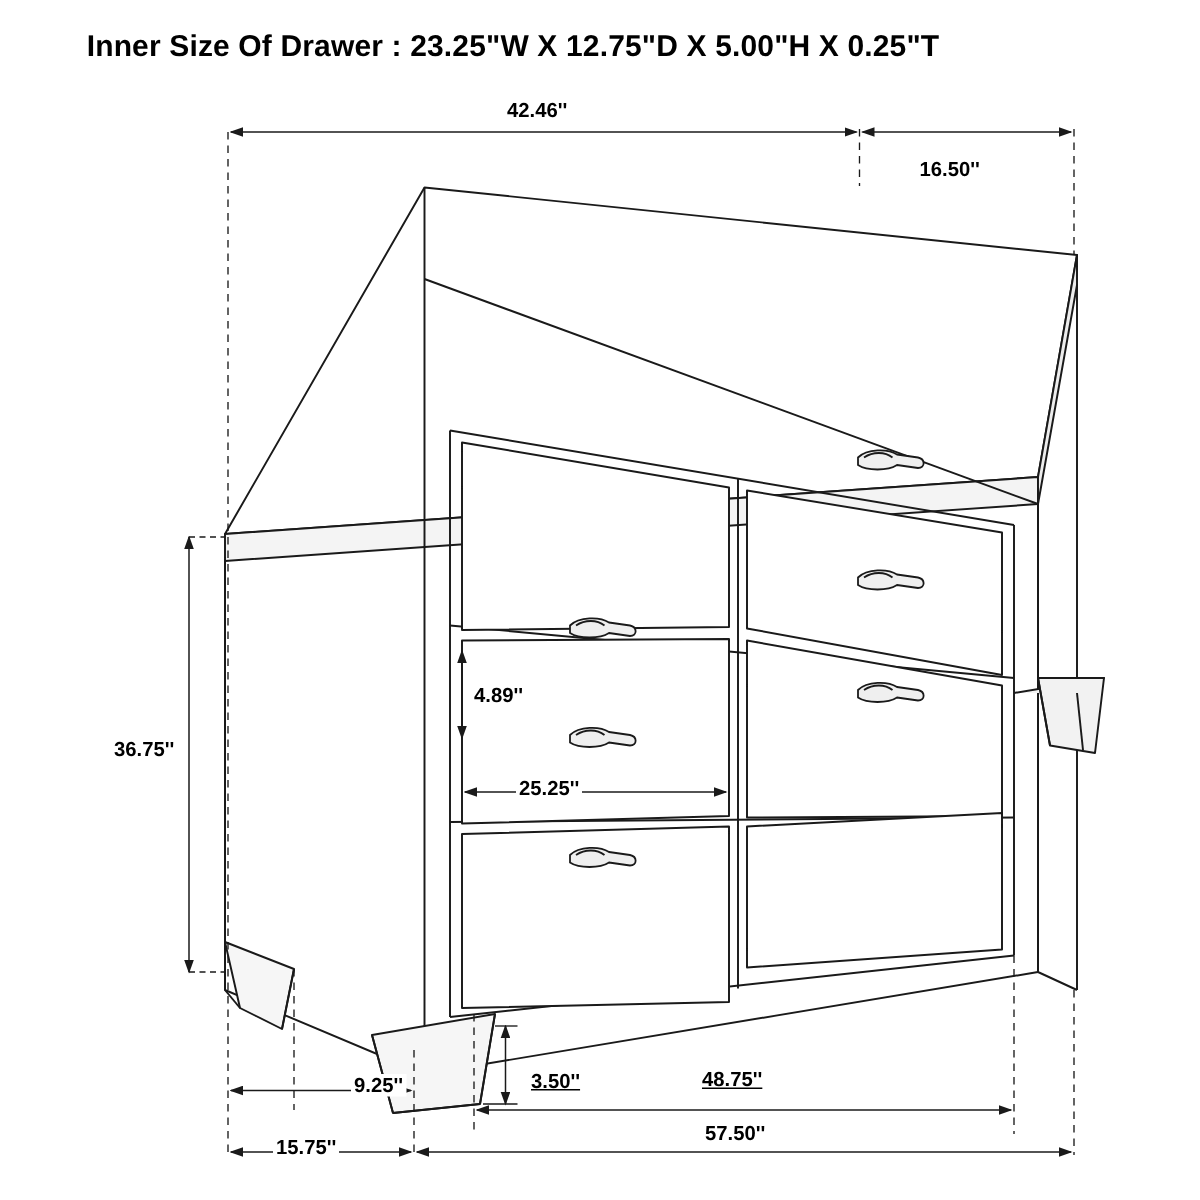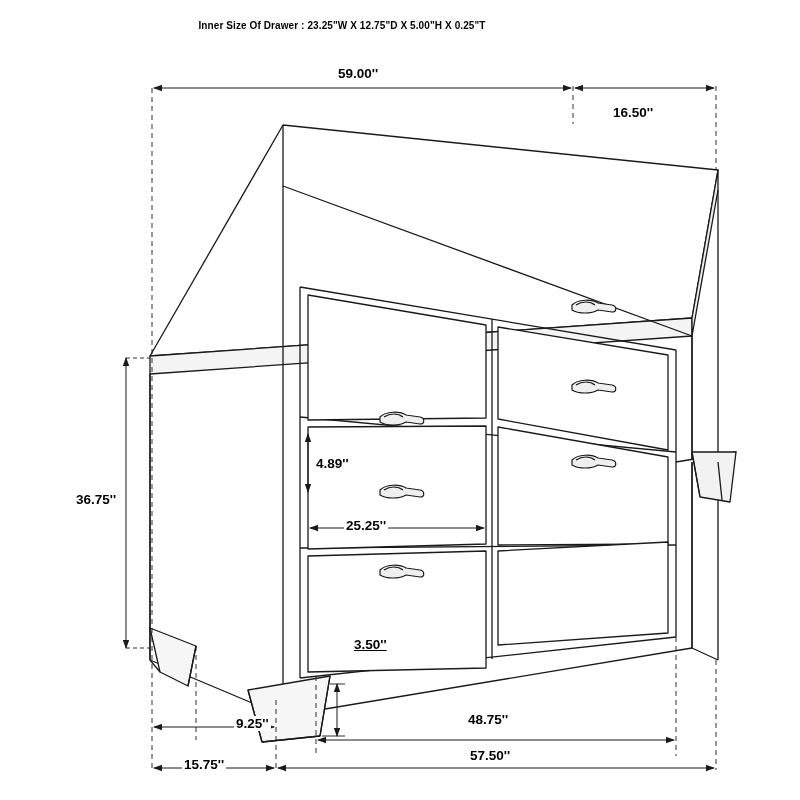--- a/index.html
+++ b/index.html
@@ -19,21 +19,21 @@
     position: relative;
     width: 800px;
     height: 800px;
   }
   #title {
     position: absolute;
     top: 20px;
     left: 0;
     width: 684px;
     text-align: center;
-    font-size: 10px;
+    font-size: 20px;
     font-weight: bold;
     letter-spacing: 0.1px;
   }
   svg#drawing {
     position: absolute;
     top: 0;
     left: 0;
   }
   .dimlabel {
     position: absolute;
@@ -219,33 +219,33 @@
       <g>
         <path d="M318,740 L674,740" marker-start="url(#arrowStart)" marker-end="url(#arrowEnd)"></path>
       </g>
 
       <g>
         <path d="M278,768 L714,768" marker-start="url(#arrowStart)" marker-end="url(#arrowEnd)"></path>
       </g>
     </g>
   </svg>
 
-  <div class="dimlabel" style="left:336px; top:66px;">59.00''</div>
+  <div class="dimlabel" style="left:336px; top:66px;">42.46''</div>
 
   <div class="dimlabel" style="left:611px; top:66px;margin-top:39px;">16.50''</div>
 
   <div class="dimlabel" style="left:74px; top:492px;">36.75''</div>
 
   <div class="dimlabel" style="left:314px; top:456px;">4.89''</div>
 
   <div class="dimlabel" style="left:344px; top:518px;">25.25''</div>
 
-  <div class="dimlabel" style="left:352px; top:637px;text-decoration:underline;">3.50''</div>
+  <div class="dimlabel" style="left:352px; top:713px;text-decoration:underline;">3.50''</div>
 
   <div class="dimlabel" style="left:186px; top:716px;margin-left:48px;">9.25''</div>
 
   <div class="dimlabel" style="left:182px; top:757px;">15.75''</div>
 
-  <div class="dimlabel" style="left:466px; top:712px;">48.75''</div>
+  <div class="dimlabel" style="left:466px; top:712px;text-decoration:underline;">48.75''</div>
 
   <div class="dimlabel" style="left:468px; top:748px;">57.50''</div>
 
 </div>
 
 </body></html>

